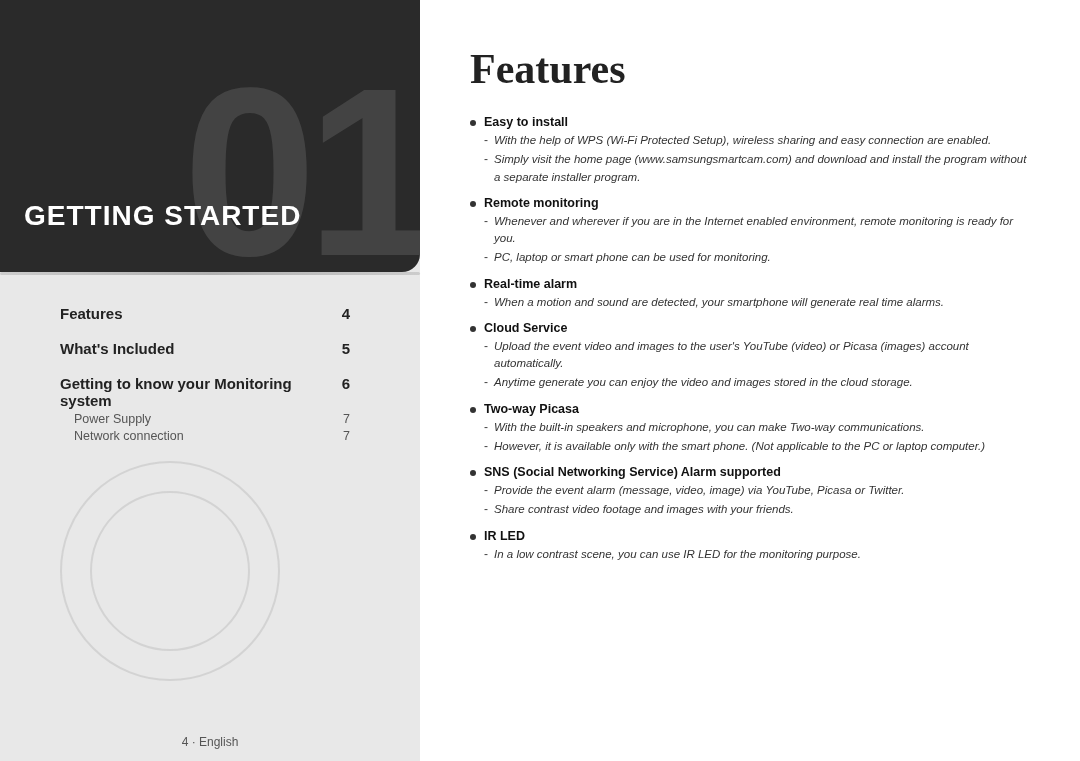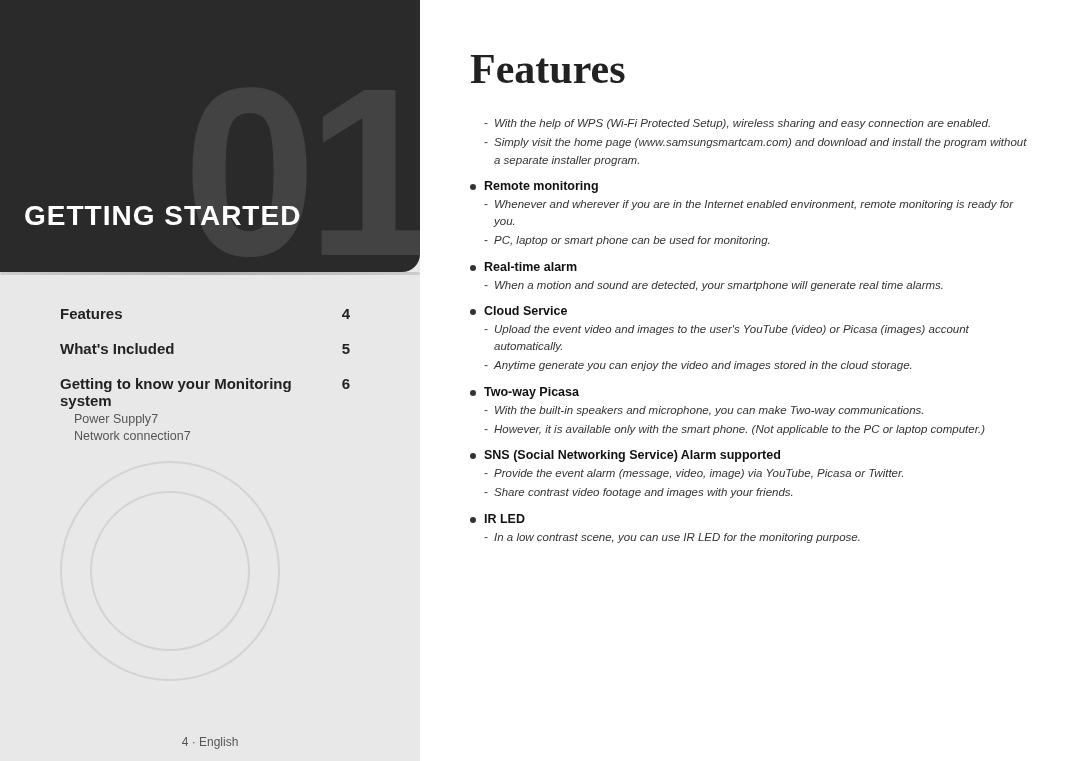--- a/index.html
+++ b/index.html
@@ -111,20 +111,21 @@
       color: #222;
       min-width: 20px;
       text-align: right;
     }
 
     .toc-sub-link {
       font-size: 12.5px;
       color: #555;
       margin-top: 3px;
       display: flex;
+      justify-content: space-between;
       padding-right: 40px;
     }
 
     .toc-sub-link .page-num {
       font-size: 12.5px;
       color: #555;
     }
 
     
     .left-footer {
@@ -255,20 +256,24 @@
 
   <div class="left-footer">
     <span>4 · English</span>
   </div>
 </div>
 
 <div class="right-panel">
   <h1 class="features-heading">Features</h1>
 
   <div class="feature-section">
+    <div class="feature-bullet">
+      <div class="bullet-dot"></div>
+      <span class="feature-title">Easy to install</span>
+    </div>
     <div class="feature-sub-items">
       <div class="feature-sub-item">
         <span class="dash">-</span>
         <span class="feature-sub-text">With the help of WPS (Wi-Fi Protected Setup), wireless sharing and easy connection are enabled.</span>
       </div>
       <div class="feature-sub-item">
         <span class="dash">-</span>
         <span class="feature-sub-text">Simply visit the home page (www.samsungsmartcam.com) and download and install the program without a separate installer program.</span>
       </div>
     </div>

